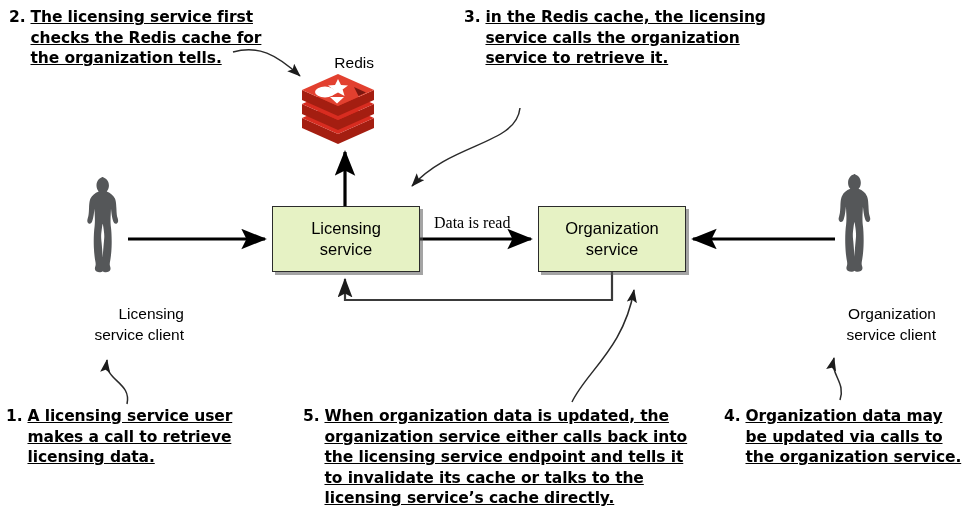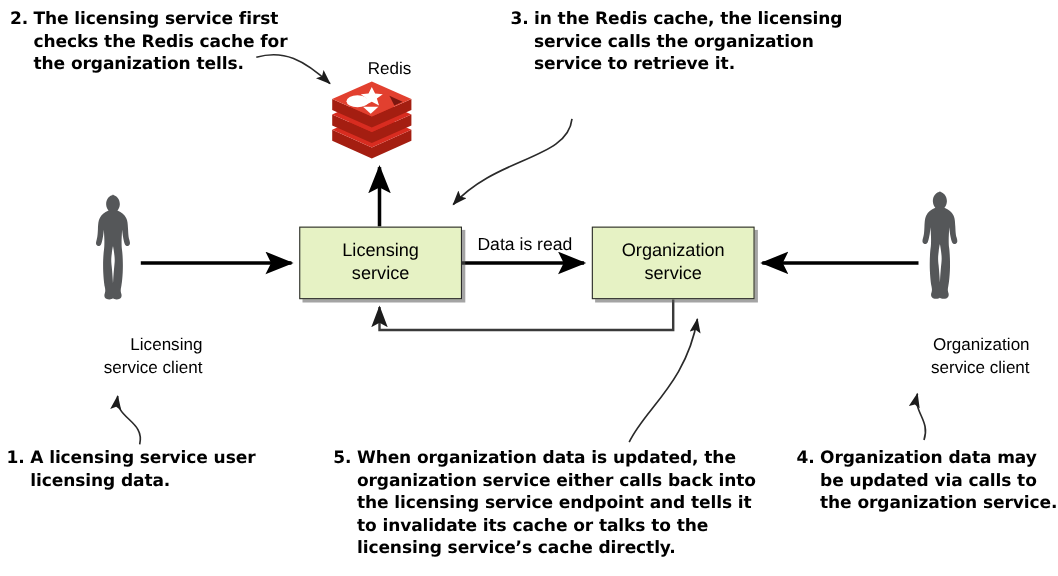--- a/index.html
+++ b/index.html
@@ -27,20 +27,21 @@
     letter-spacing: -0.1px;
     display: flex;
     align-items: flex-start;
   }
   .annot .num {
     flex: 0 0 auto;
     margin-right: 5px;
   }
   .annot .body {
     flex: 1 1 auto;
+    text-decoration: underline;
   }
   .annot .body div {
     white-space: nowrap;
   }
 
   
   .svcbox {
     position: absolute;
     box-sizing: border-box;
     border: 1.6px solid #2b2b2b;
@@ -62,21 +63,21 @@
     font-family: "Liberation Sans", sans-serif;
     font-size: 15.5px;
     line-height: 21px;
     color: #000;
     text-align: right;
     white-space: nowrap;
   }
 
   .edgelabel {
     position: absolute;
-    font-family: Liberation Sans, sans-serif;
+    font-family: Liberation Serif, serif;
     font-size: 16px;
     color: #000;
     white-space: nowrap;
   }
 
   svg.layer {
     position: absolute;
     left: 0; top: 0;
     width: 962px;
     height: 524px;
@@ -208,20 +209,21 @@
       <div>in the Redis cache, the licensing</div>
       <div>service calls the organization</div>
       <div>service to retrieve it.</div>
     </span>
   </div>
 
   <div class="annot" style="left:6px; top:406px; width:240px;">
     <span class="num">1.</span>
     <span class="body">
       <div>A licensing service user</div>
+      <div>makes a call to retrieve</div>
       <div>licensing data.</div>
     </span>
   </div>
 
   <div class="annot" style="left:303px; top:406px; width:392px;">
     <span class="num">5.</span>
     <span class="body">
       <div>When organization data is updated, the</div>
       <div>organization service either calls back into</div>
       <div>the licensing service endpoint and tells it</div>

